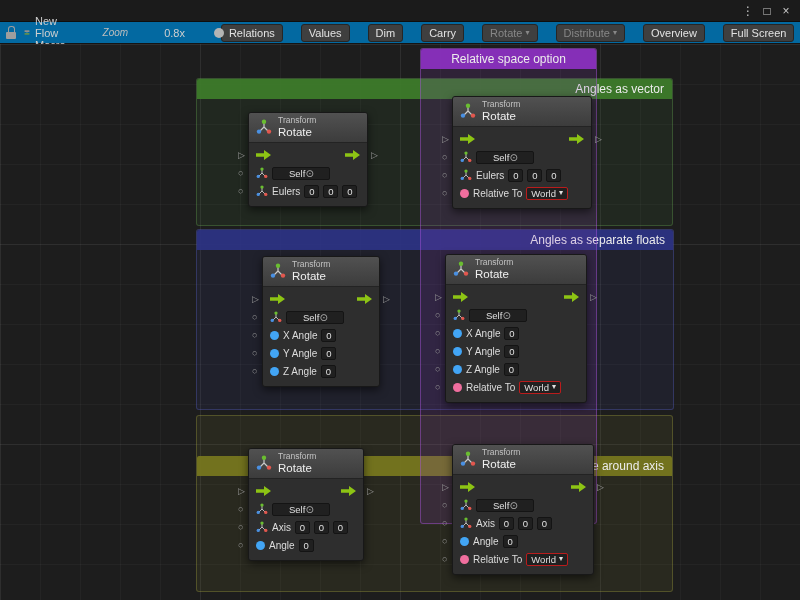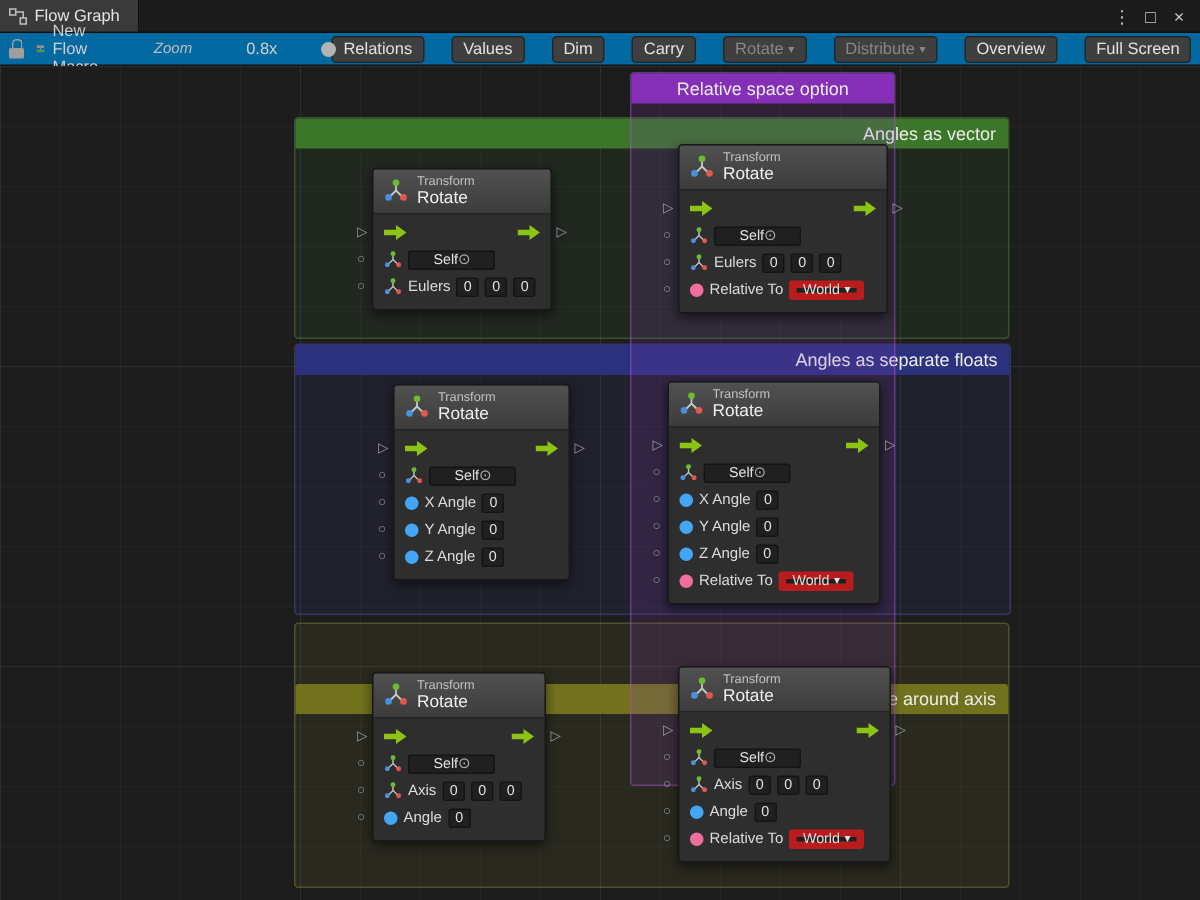--- a/index.html
+++ b/index.html
@@ -78,21 +78,21 @@
   .arrow{width:15px;height:10px;display:block;}
   .gz16{width:16px;height:16px;}
   .gz12{width:12px;height:12px;}
   .selfbox{display:flex;align-items:center;justify-content:space-between;width:58px;height:13px;
            background:#202020;border:1px solid #141414;border-radius:2px;padding:0 16px;
            font-size:9.5px;color:#e0e0e0;box-sizing:border-box;}
   .target{color:#b0b0b0;font-size:10px;}
   .lbl{font-size:10px;color:#dcdcdc;}
   .num{width:15px;height:13px;background:#202020;border:1px solid #141414;border-radius:2px;
        font-size:9.5px;color:#e0e0e0;display:flex;align-items:center;justify-content:center;box-sizing:border-box;}
-  .dd{display:flex;align-items:center;gap:3px;height:13px;background:#202020;border:5px solid #b91c1c;
+  .dd{display:flex;align-items:center;gap:3px;height:13px;background:#202020;border:1px solid #b91c1c;
       border-radius:2px;padding:0 4px;font-size:9.5px;color:#e0e0e0;box-sizing:border-box;}
   .dot{width:9px;height:9px;border-radius:50%;flex:0 0 auto;}
   .dot.blue{background:#42a5f5;}
   .dot.pink{background:#f06e9e;}
 </style>
 </head>
 <body>
 
 <svg width="0" height="0" style="position:absolute">
   <defs>
@@ -102,28 +102,20 @@
       <circle cx="3" cy="12.6" r="2.2" fill="#4a90e2"></circle>
       <circle cx="13" cy="12.6" r="2.2" fill="#e2574e"></circle>
     </g>
     <g id="flowarrow">
       <path d="M0 3.2 L8 3.2 L8 0 L15 5 L8 10 L8 6.8 L0 6.8 Z" fill="#8dc414"></path>
     </g>
   </defs>
 </svg>
 
 <div class="titlebar">
-  <div class="tab">
-    <svg class="tab-icon" viewBox="0 0 12 12">
-      <rect x="0.5" y="1" width="4" height="4" fill="none" stroke="#c0c0c0"></rect>
-      <rect x="7.5" y="7" width="4" height="4" fill="none" stroke="#c0c0c0"></rect>
-      <path d="M4.5 3 L9.5 3 L9.5 7" stroke="#c0c0c0" fill="none"></path>
-    </svg>
-    <span>Flow Graph</span>
-  </div>
   <div class="tb-right">
     <span class="winbtn">⋮</span>
     <span class="winbtn">□</span>
     <span class="winbtn">×</span>
   </div>
 </div>
 
 <div class="toolbar">
   <span class="lock"></span>
   <div class="macro">

